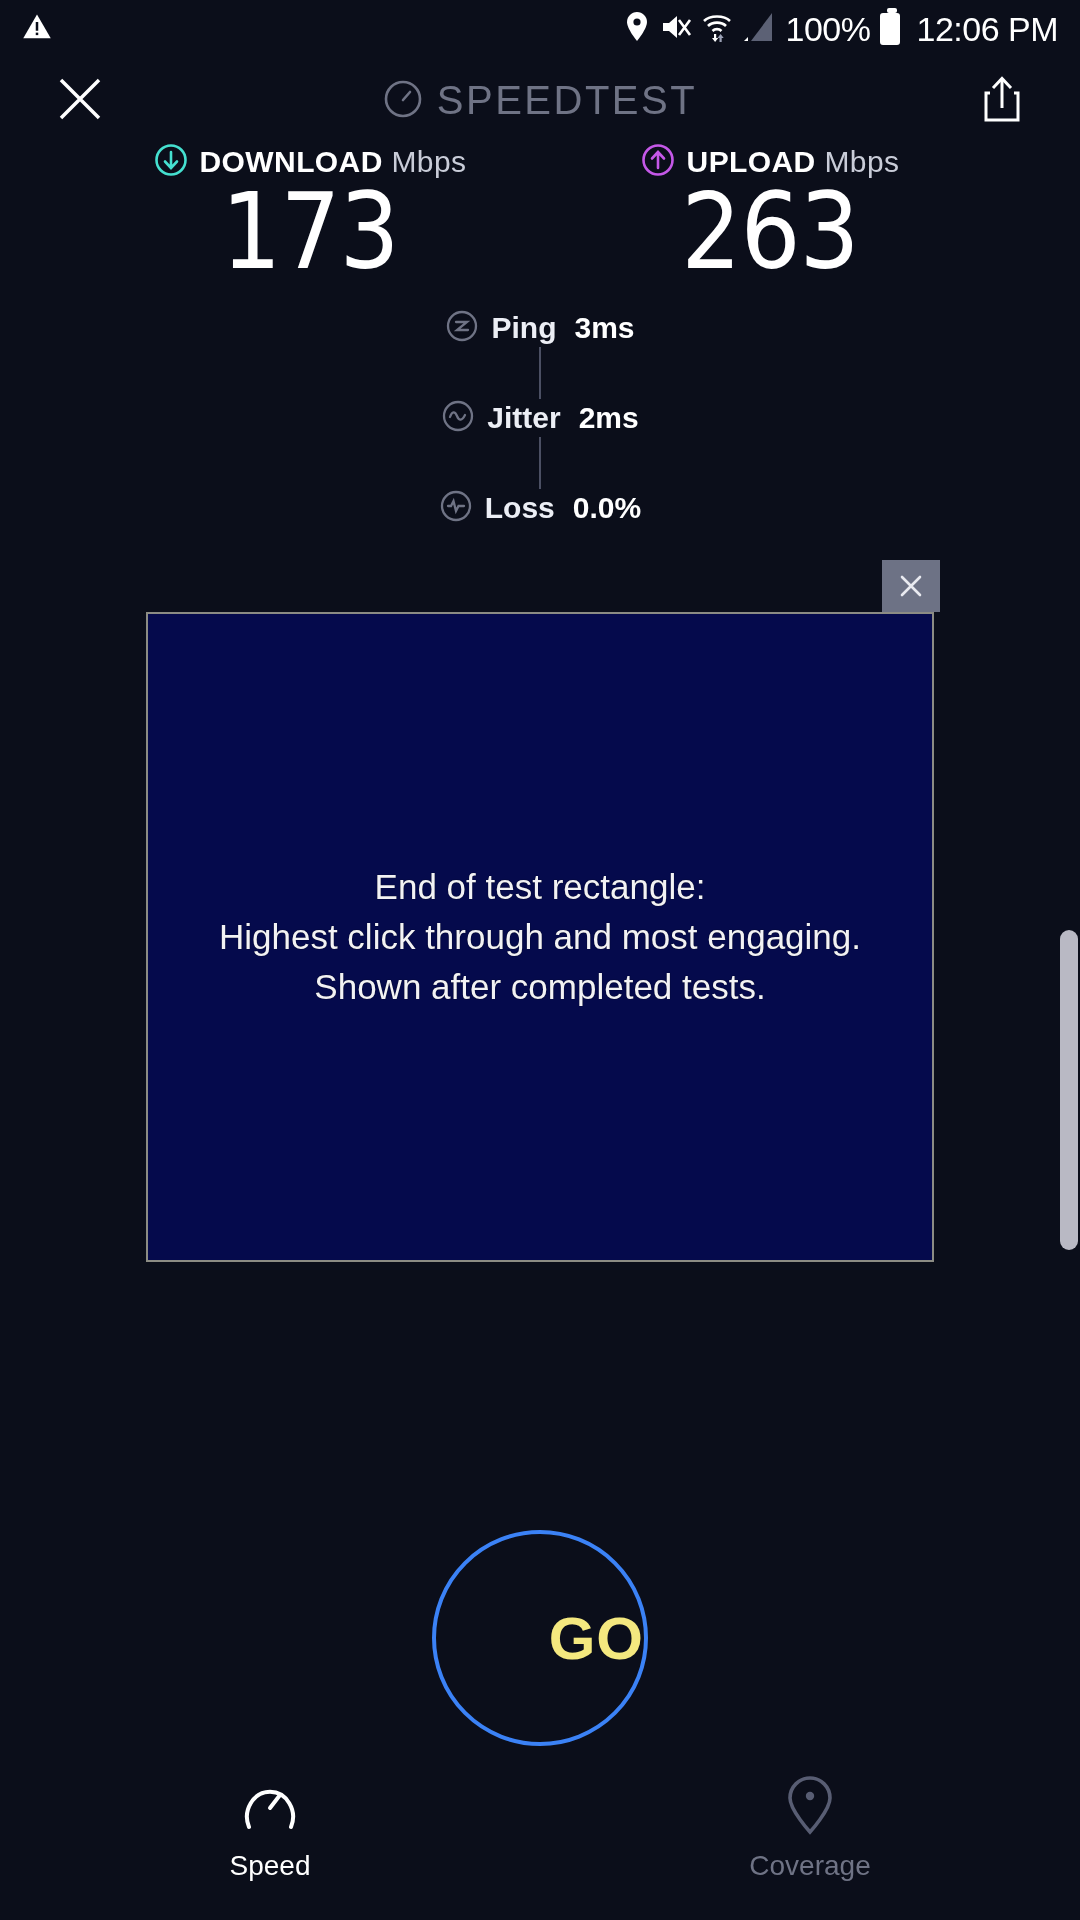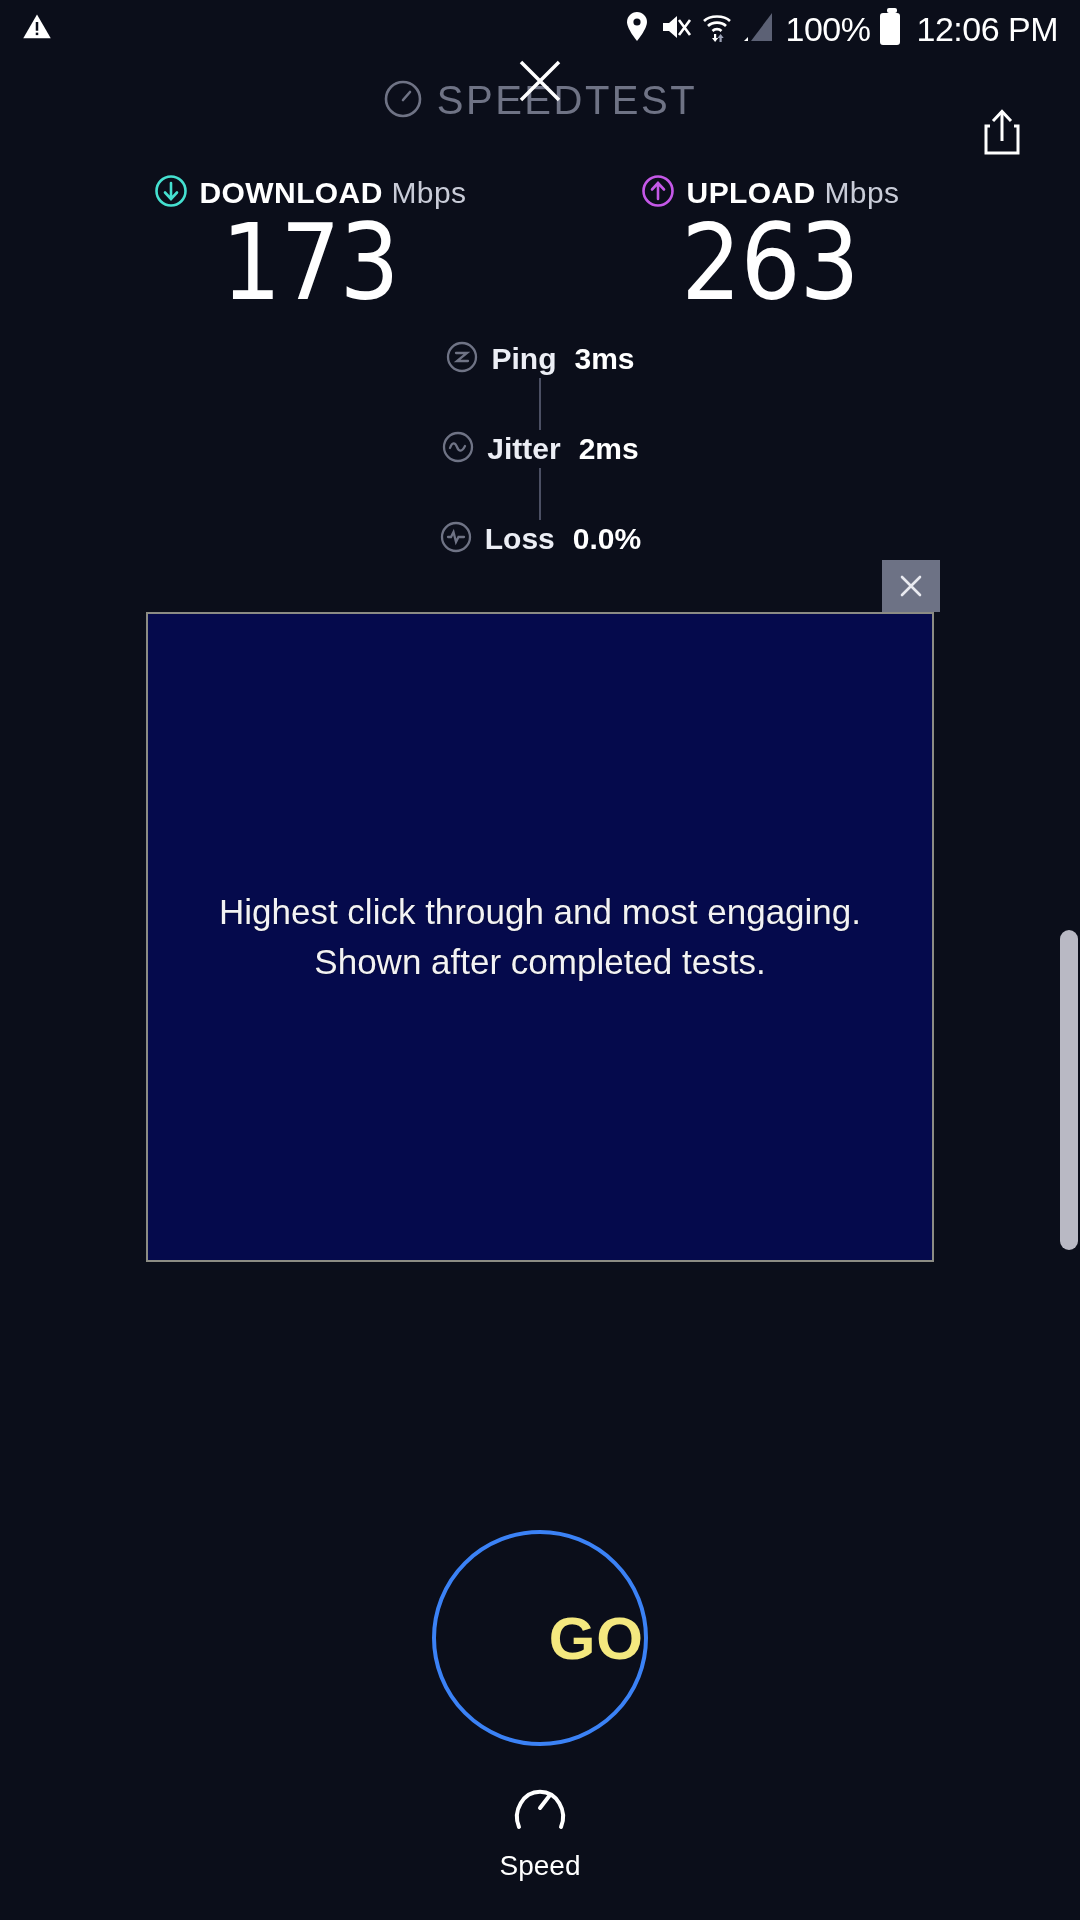--- a/index.html
+++ b/index.html
@@ -28,40 +28,40 @@
     width:20px; height:32px; border:3px solid #fff; border-radius:3px; position:relative;
     background:#fff;
   }
   .batt:before {
     content:""; position:absolute; top:-8px; left:4px; width:10px; height:5px; background:#fff; border-radius:2px;
   }
 
   
   .header {
     position:absolute; top:58px; left:0; width:1080px; height:85px;
-    display:flex; align-items:center; padding:0 57px;flex-direction:column;
+    display:flex; align-items:center; padding:0 57px;
   }
   .brand {
     position:absolute; left:0; right:0; top:0; height:85px;
     display:flex; align-items:center; justify-content:center; gap:14px;
     pointer-events:none;
   }
   .brand .word {
     color:#6f7385; font-size:40px; letter-spacing:2.5px; font-weight:400;
   }
   .close-x { position:relative; z-index:3; cursor:pointer; }
   .share-btn { position:relative; z-index:3; margin-left:auto; cursor:pointer; }
 
   
   .results { position:absolute; top:140px; left:0; width:1080px; }
   .res-row {
     display:flex; justify-content:center; align-items:center; gap:80px;
   }
   .res-col { width:380px; text-align:center; }
-  .res-head { display:flex; align-items:center; justify-content:center; gap:12px; height:44px;margin-top:31px; }
+  .res-head { display:flex; align-items:center; justify-content:center; gap:12px; height:44px; }
   .res-head .lbl { font-size:30px; color:#fff; letter-spacing:0.4px; }
   .res-head .lbl .unit { color:#c9ccd8; font-weight:400; }
   .res-val {
     font-size:105px; color:#fff; line-height:1.0; letter-spacing:-1px;
     font-family:"DejaVu Sans Condensed","Liberation Sans",sans-serif;
     font-weight:300; margin-top:-4px;
   }
 
   .metrics {
     display:flex; align-items:center; justify-content:center;
@@ -264,20 +264,21 @@
   </div>
 
   <div class="ad-wrap">
     <div class="ad-close">
       <svg width="30" height="30" viewBox="0 0 30 30">
           <path stroke="#e9eaf0" stroke-width="2.6" stroke-linecap="round" d="M6 6 L24 24 M24 6 L6 24"></path>
         </svg>
     </div>
     <div class="ad-box">
       <div class="ad-text">
+        <div>End of test rectangle:</div>
         <div>Highest click through and most engaging.</div>
         <div>Shown after completed tests.</div>
       </div>
     </div>
   </div>
   <div class="ad-scroll"></div>
 
   <div class="go-btn">
     <span class="go-label">GO</span>
   </div>
@@ -288,17 +289,26 @@
       <span class="nav-ico">
         <svg width="62" height="56" viewBox="0 0 62 56">
             <path fill="none" stroke="#ffffff" stroke-width="4" stroke-linecap="round" d="M10 50 A23 25 0 1 1 52 50"></path>
             <path fill="none" stroke="#ffffff" stroke-width="4" stroke-linecap="round" d="M31 31 L41 18"></path>
           </svg>
       </span>
       <span class="nav-label">Speed</span>
     </div>
 
 
+    <div class="nav-item">
+      <span class="nav-ico">
+        <svg width="50" height="62" viewBox="0 0 50 62">
+            <path fill="none" stroke="#585d73" stroke-width="3.6" d="M25 4 C14 4 5 13 5 24 C5 36 25 58 25 58 C25 58 45 36 45 24 C45 13 36 4 25 4 z"></path>
+            <circle cx="25" cy="22" r="4.2" fill="#585d73"></circle>
+          </svg>
+      </span>
+      <span class="nav-label">Coverage</span>
+    </div>
 
 
   </div>
 
 </div>
 
 </body></html>

